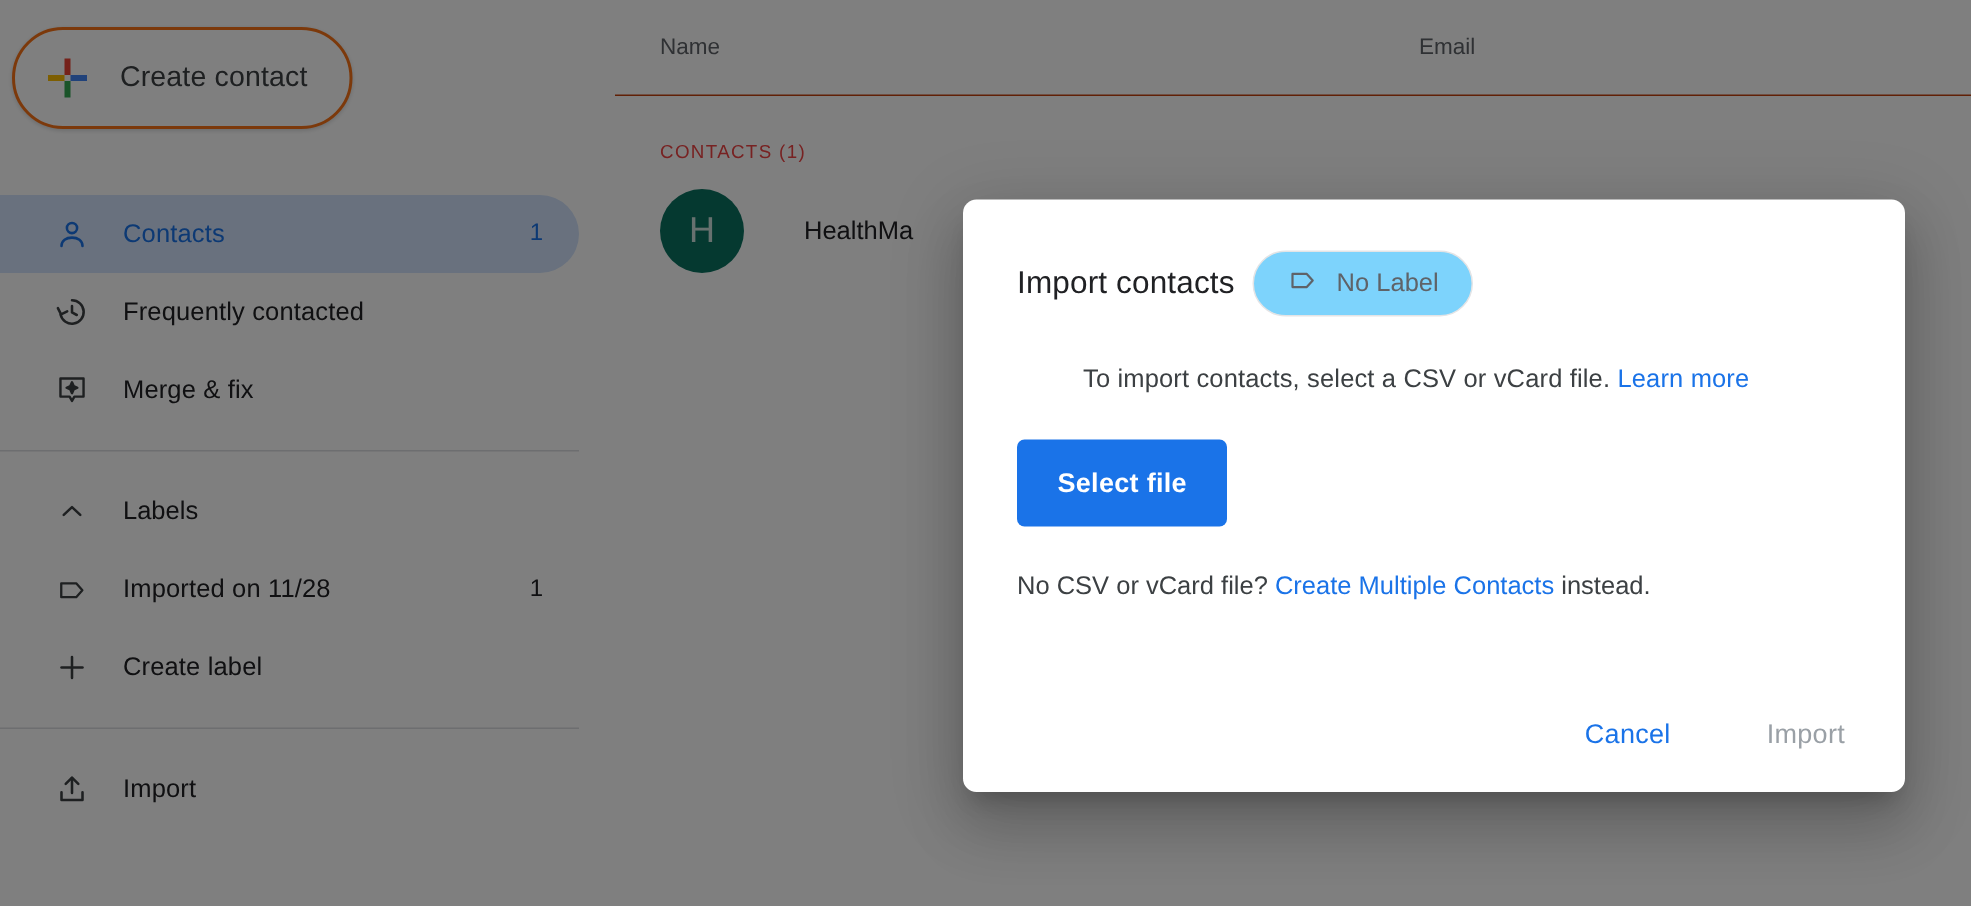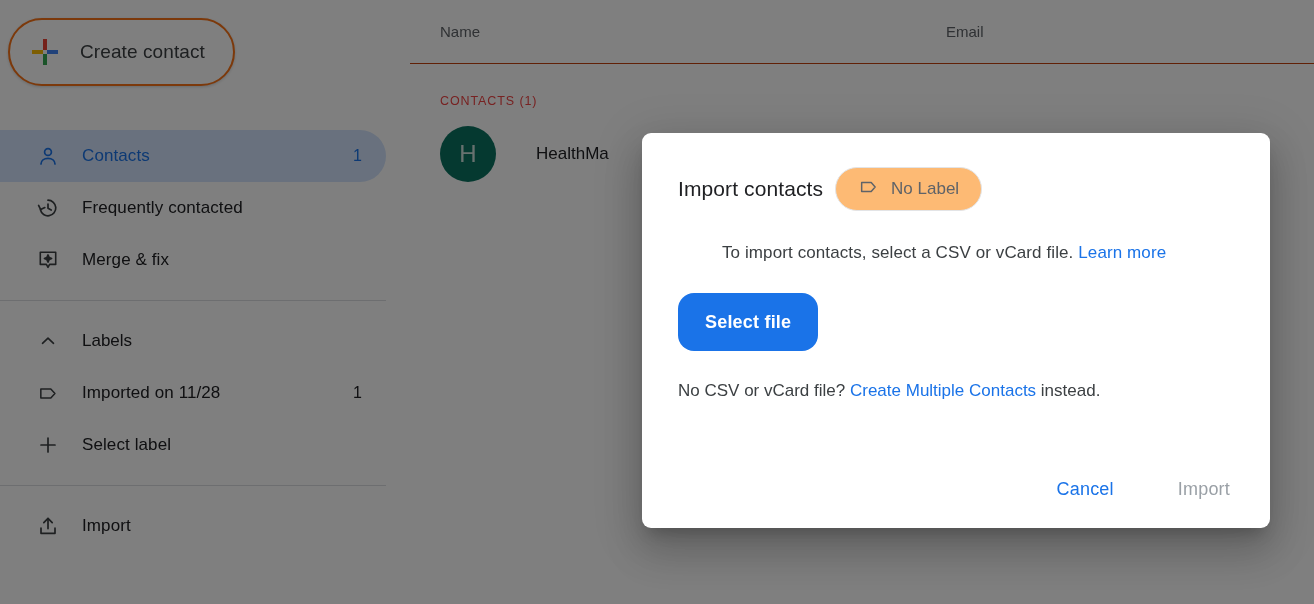--- a/index.html
+++ b/index.html
@@ -88,28 +88,28 @@
     background: #ffffff; border-radius: 9px;
     box-shadow: 0 11px 15px -7px rgba(0,0,0,.2), 0 24px 38px 3px rgba(0,0,0,.14), 0 9px 46px 8px rgba(0,0,0,.12);
     padding: 34px 36px 0 36px;
   }
   .dlg-title-row { display: flex; align-items: center; gap: 12px; }
   .dlg-title { font-size: 21px; color: #202124; letter-spacing: .1px; }
   .chip {
     display: inline-flex; align-items: center; gap: 11px;
     height: 44px; padding: 0 22px;
     border: 1px solid #e3e4e6; border-radius: 22px;
-    color: #5f6368; font-size: 17px; cursor: pointer; background: #fdba74;
+    color: #5f6368; font-size: 17px; cursor: pointer; background: #7dd3fc;
   }
   .dlg-body { margin-top: 32px; font-size: 17px; color: #3c4043; letter-spacing: .1px; margin-left: 44px; }
   a.link { color: #1a73e8; text-decoration: none; cursor: pointer; }
   .select-file {
     margin-top: 30px; display: inline-flex; align-items: center; justify-content: center;
     height: 58px; padding: 0 27px;
-    background: #1a73e8; color: #ffffff; border: none; border-radius: 16px;
+    background: #1a73e8; color: #ffffff; border: none; border-radius: 5px;
     font-family: "Liberation Sans", sans-serif; font-size: 18px; font-weight: bold;
     letter-spacing: .2px; cursor: pointer;
   }
   .dlg-alt { margin-top: 30px; font-size: 17px; color: #3c4043; }
   .dlg-actions {
     position: absolute; right: 24px; bottom: 18px;
     display: flex; align-items: center; gap: 32px;
   }
   .text-btn {
     background: none; border: none; border-radius: 4px;
@@ -193,21 +193,21 @@
           <span class="cnt">1</span>
         </div>
 
         <div class="nav-item">
           <span class="ic">
             <svg width="24" height="24" viewBox="0 0 24 24" fill="none" stroke="#3c4043" stroke-width="1.7">
               <line x1="12" y1="5" x2="12" y2="19" stroke-linecap="round"></line>
               <line x1="5" y1="12" x2="19" y2="12" stroke-linecap="round"></line>
             </svg>
           </span>
-          <span class="txt">Select label</span>
+          <span class="txt">Create label</span>
         </div>
 
         <div class="divider"></div>
 
         <div class="nav-item">
           <span class="ic">
             <svg width="24" height="24" viewBox="0 0 24 24" fill="none" stroke="#3c4043" stroke-width="1.7">
               <polyline points="7.8,8.6 12,4.4 16.2,8.6" stroke-linecap="round" stroke-linejoin="round"></polyline>
               <line x1="12" y1="4.6" x2="12" y2="14.6" stroke-linecap="round"></line>
               <polyline points="5,14.2 5,19.3 19,19.3 19,14.2" stroke-linecap="round" stroke-linejoin="round"></polyline>

